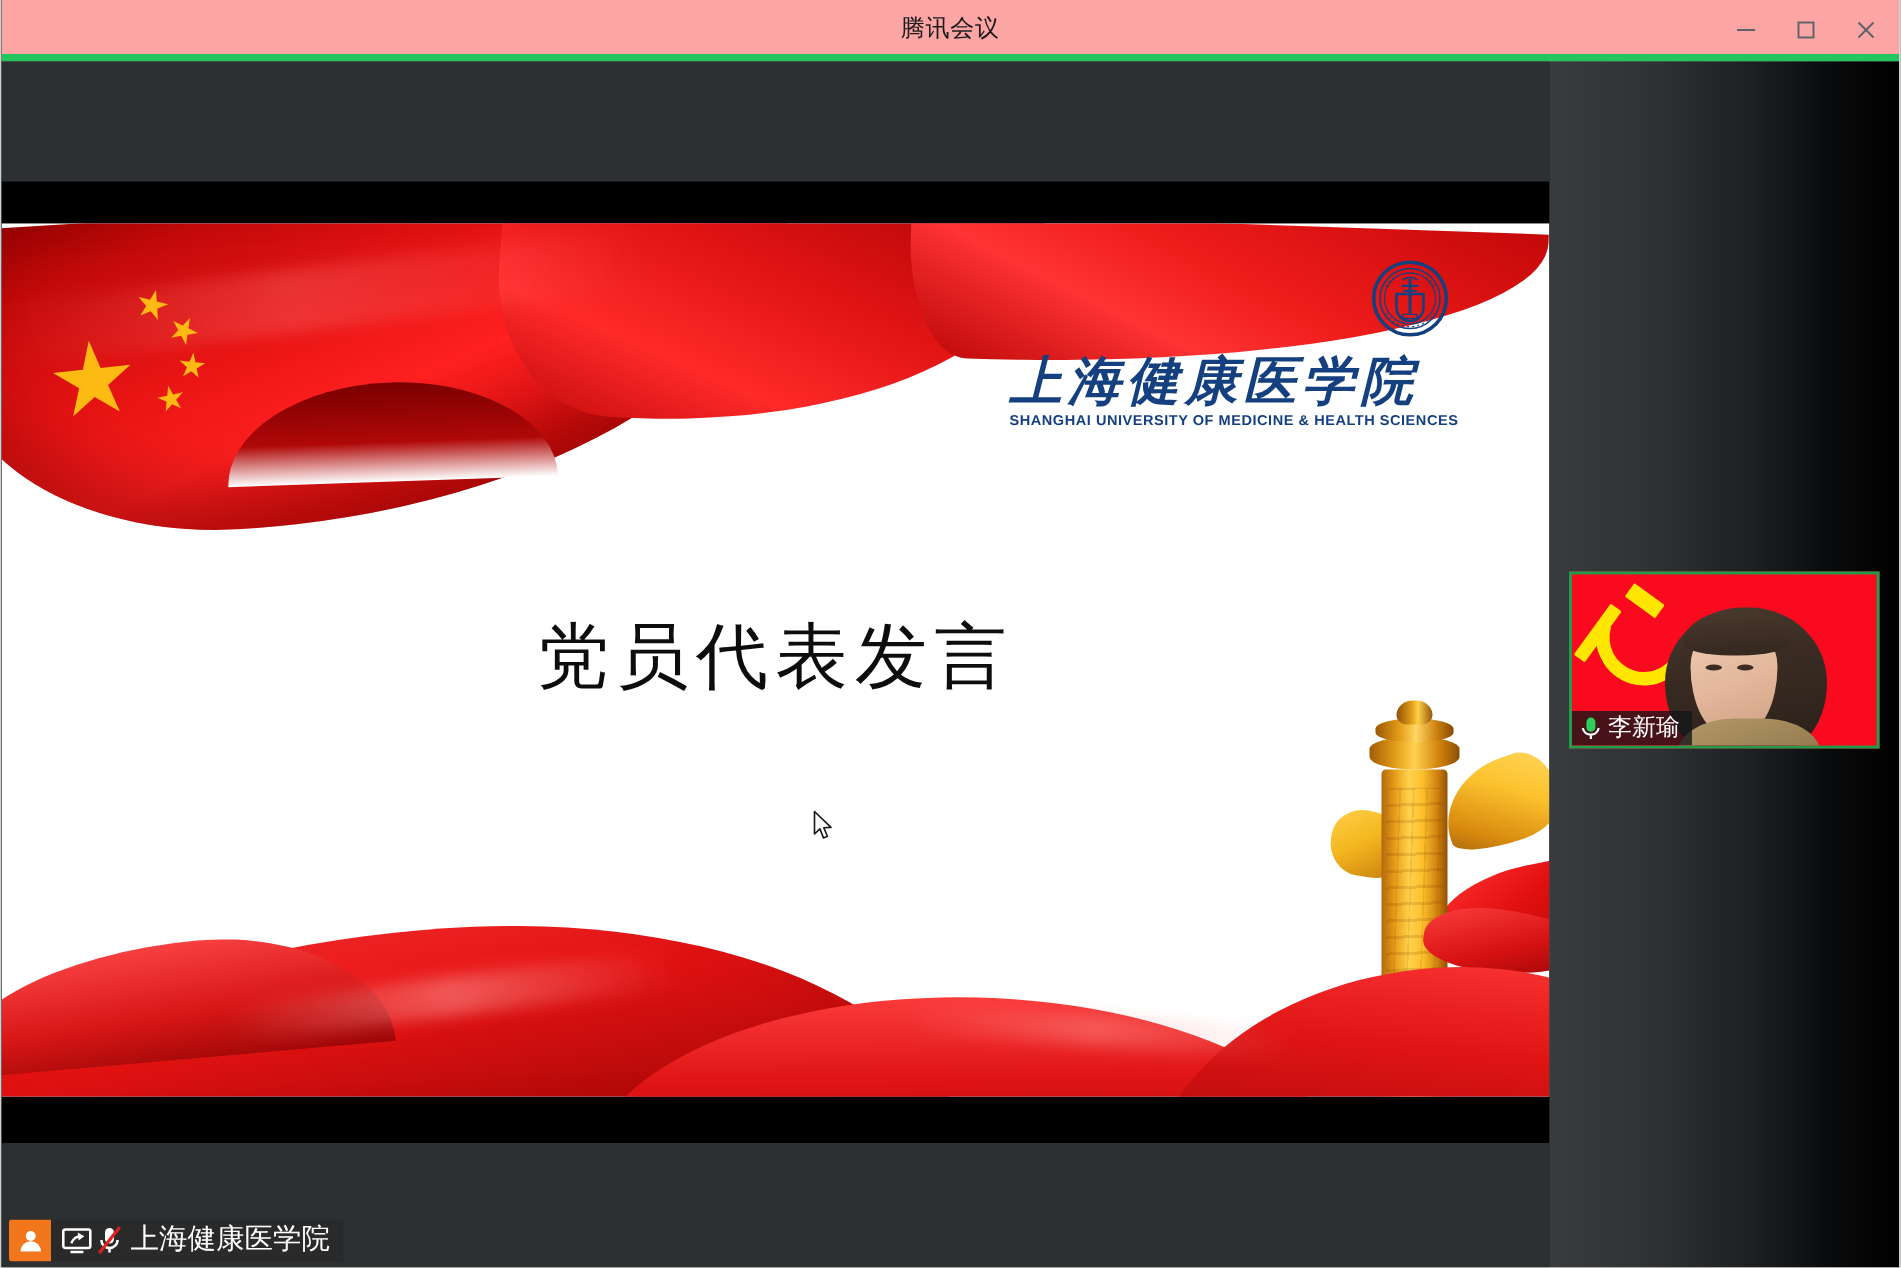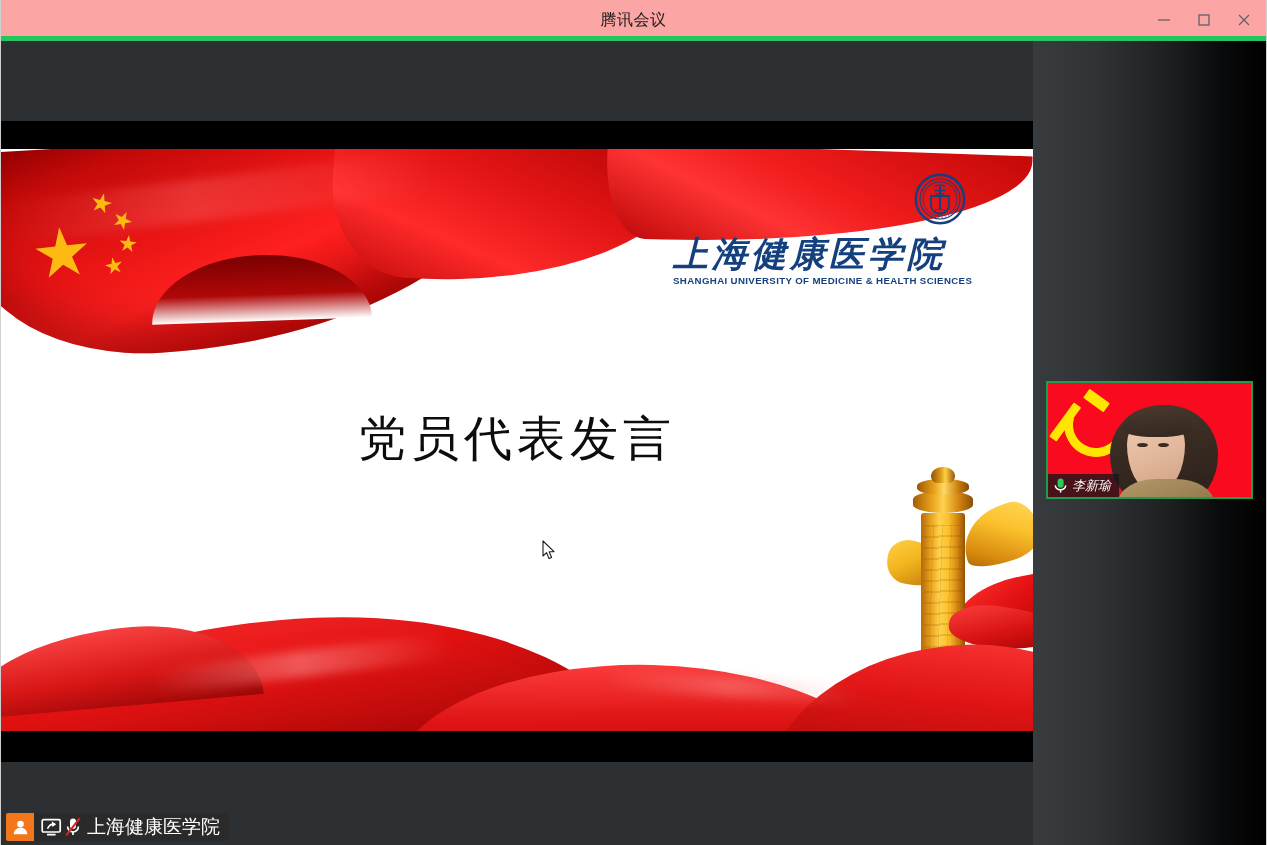--- a/index.html
+++ b/index.html
@@ -440,24 +440,23 @@
     height: 23px;
     display: flex;
     align-items: center;
     gap: 2px;
     padding: 0 8px 0 3px;
     background: rgba(20,22,24,.78);
   }
   #tile-mic-icon { flex: 0 0 auto; display: flex; align-items: center; }
   #tile-name-text {
     color: #ffffff;
-    font-size: 13px;
+    font-size: 16px;
     line-height: 23px;
     white-space: nowrap;
-    font-style: italic;
   }
 </style>
 </head>
 <body>
 
 <div id="app-window">
 
   <div id="title-bar">
     <div id="title-bar-text">腾讯会议</div>
 

